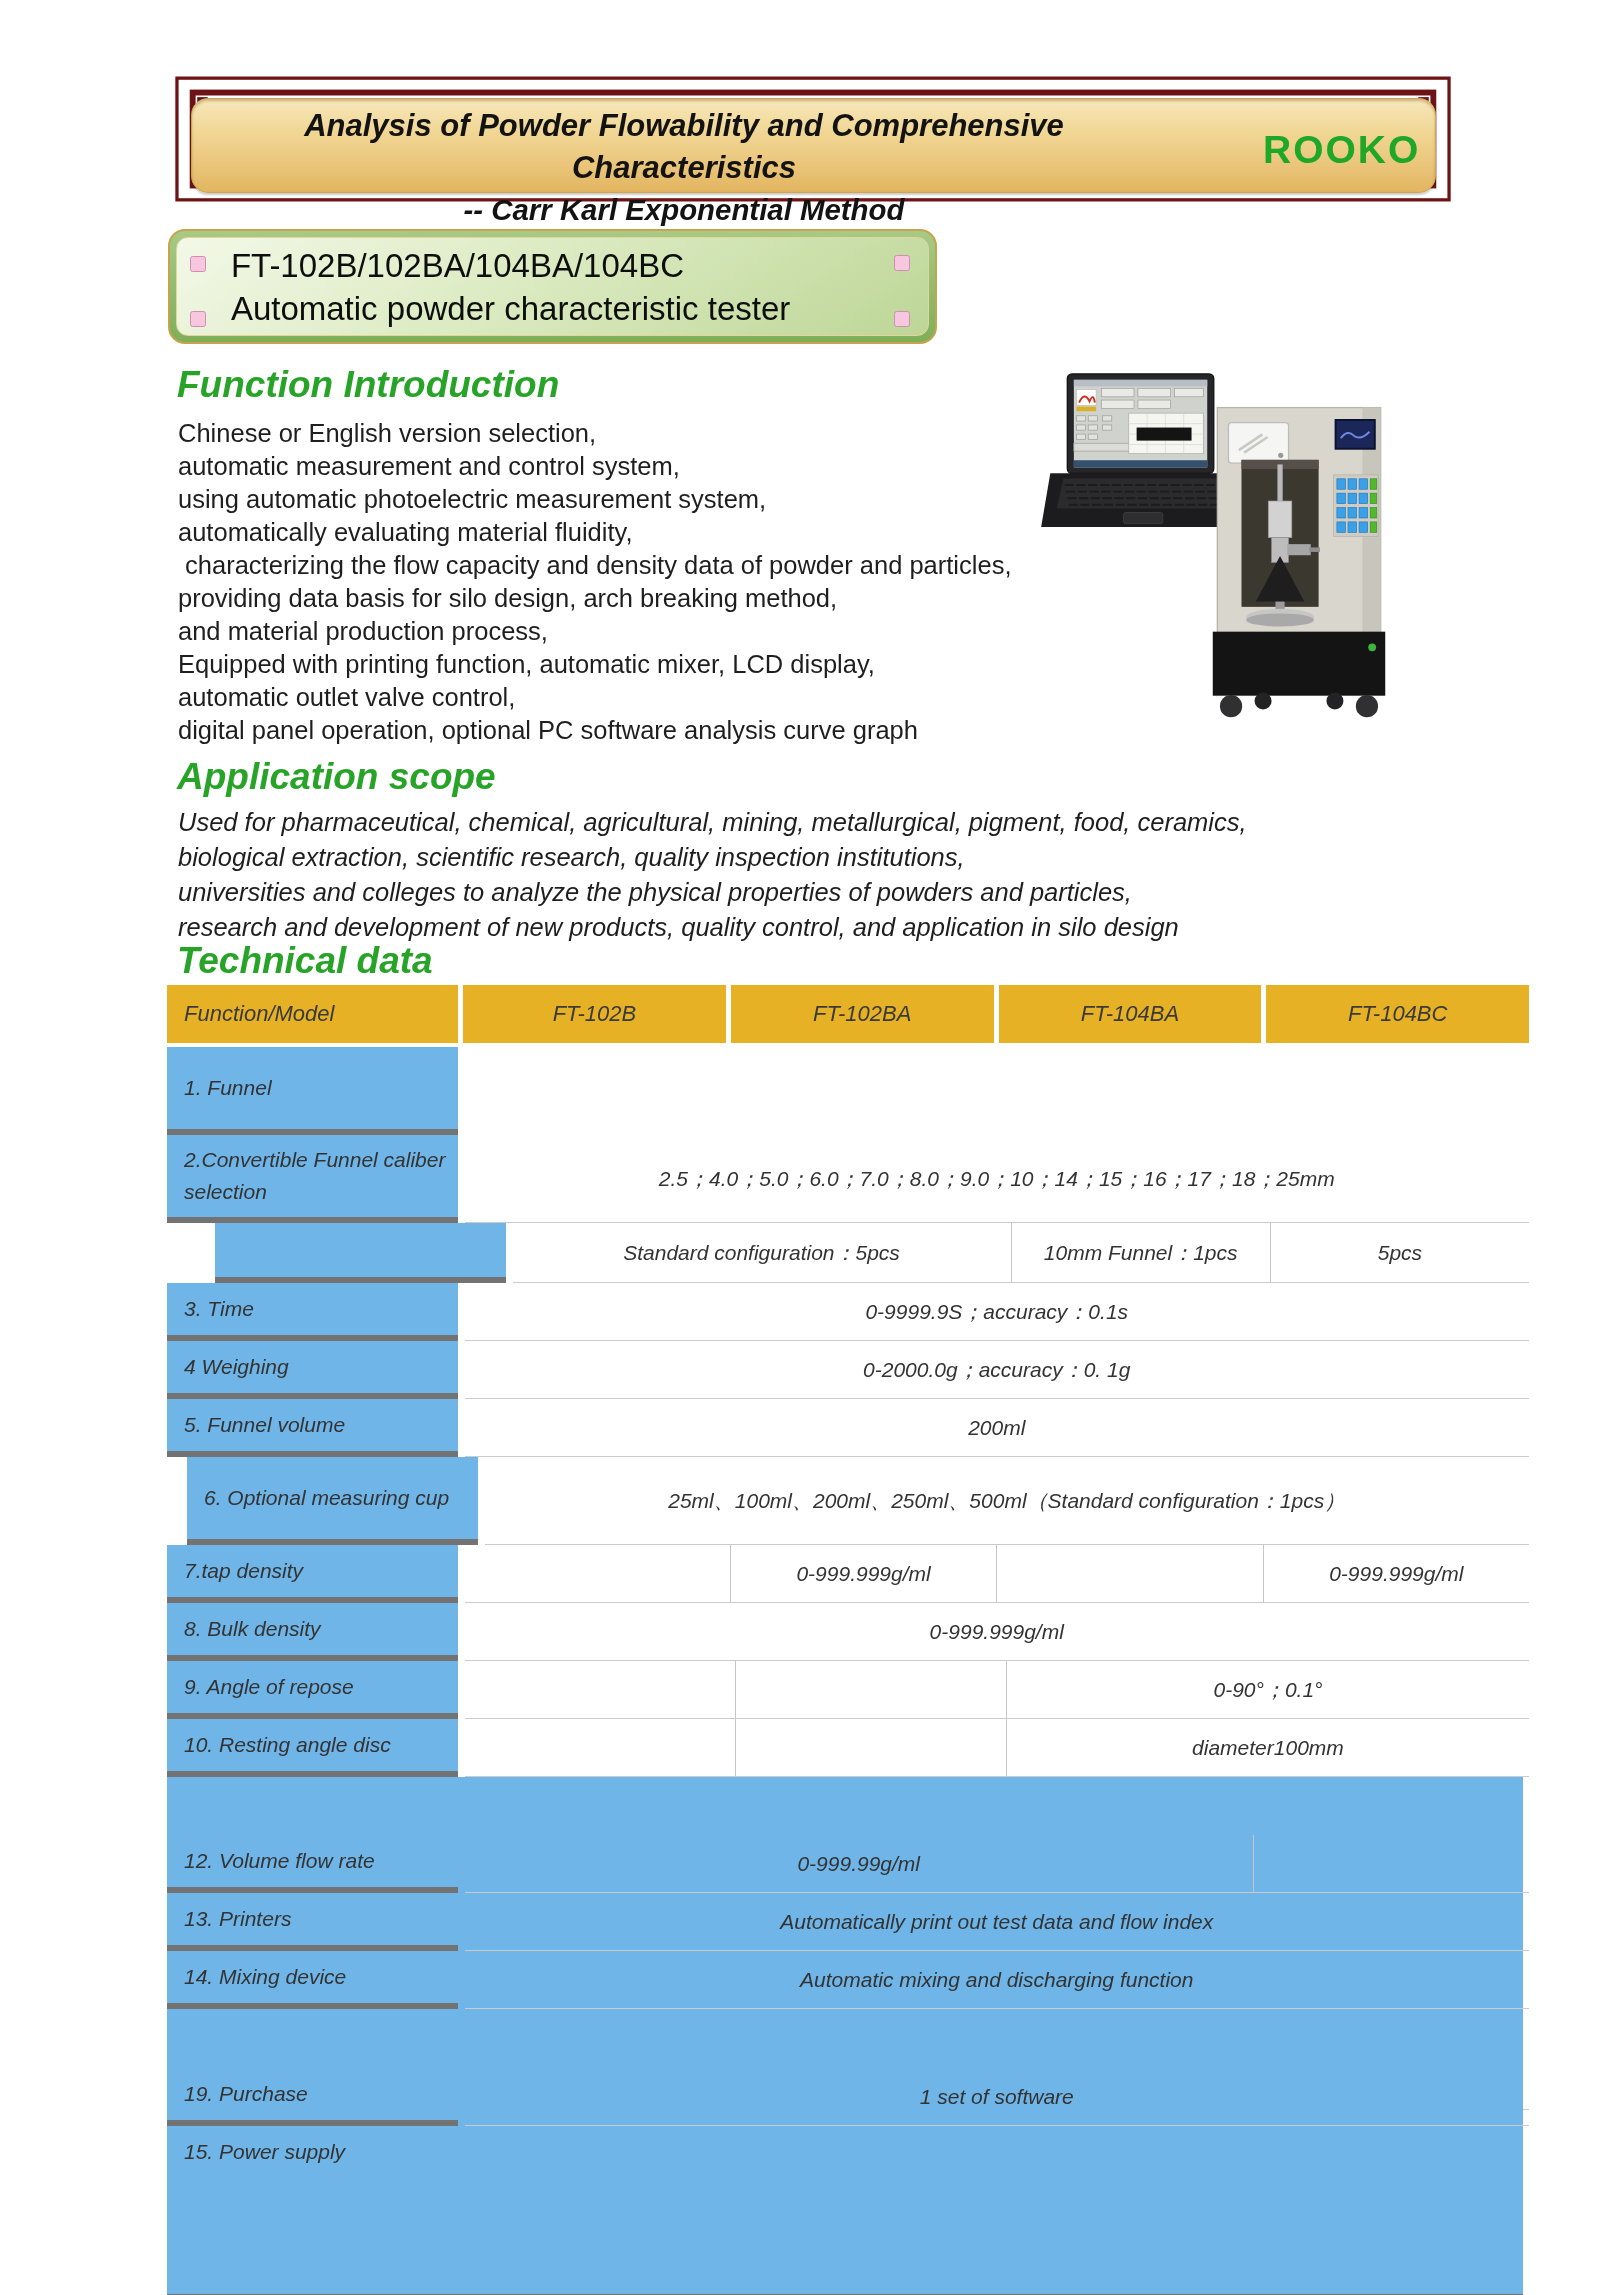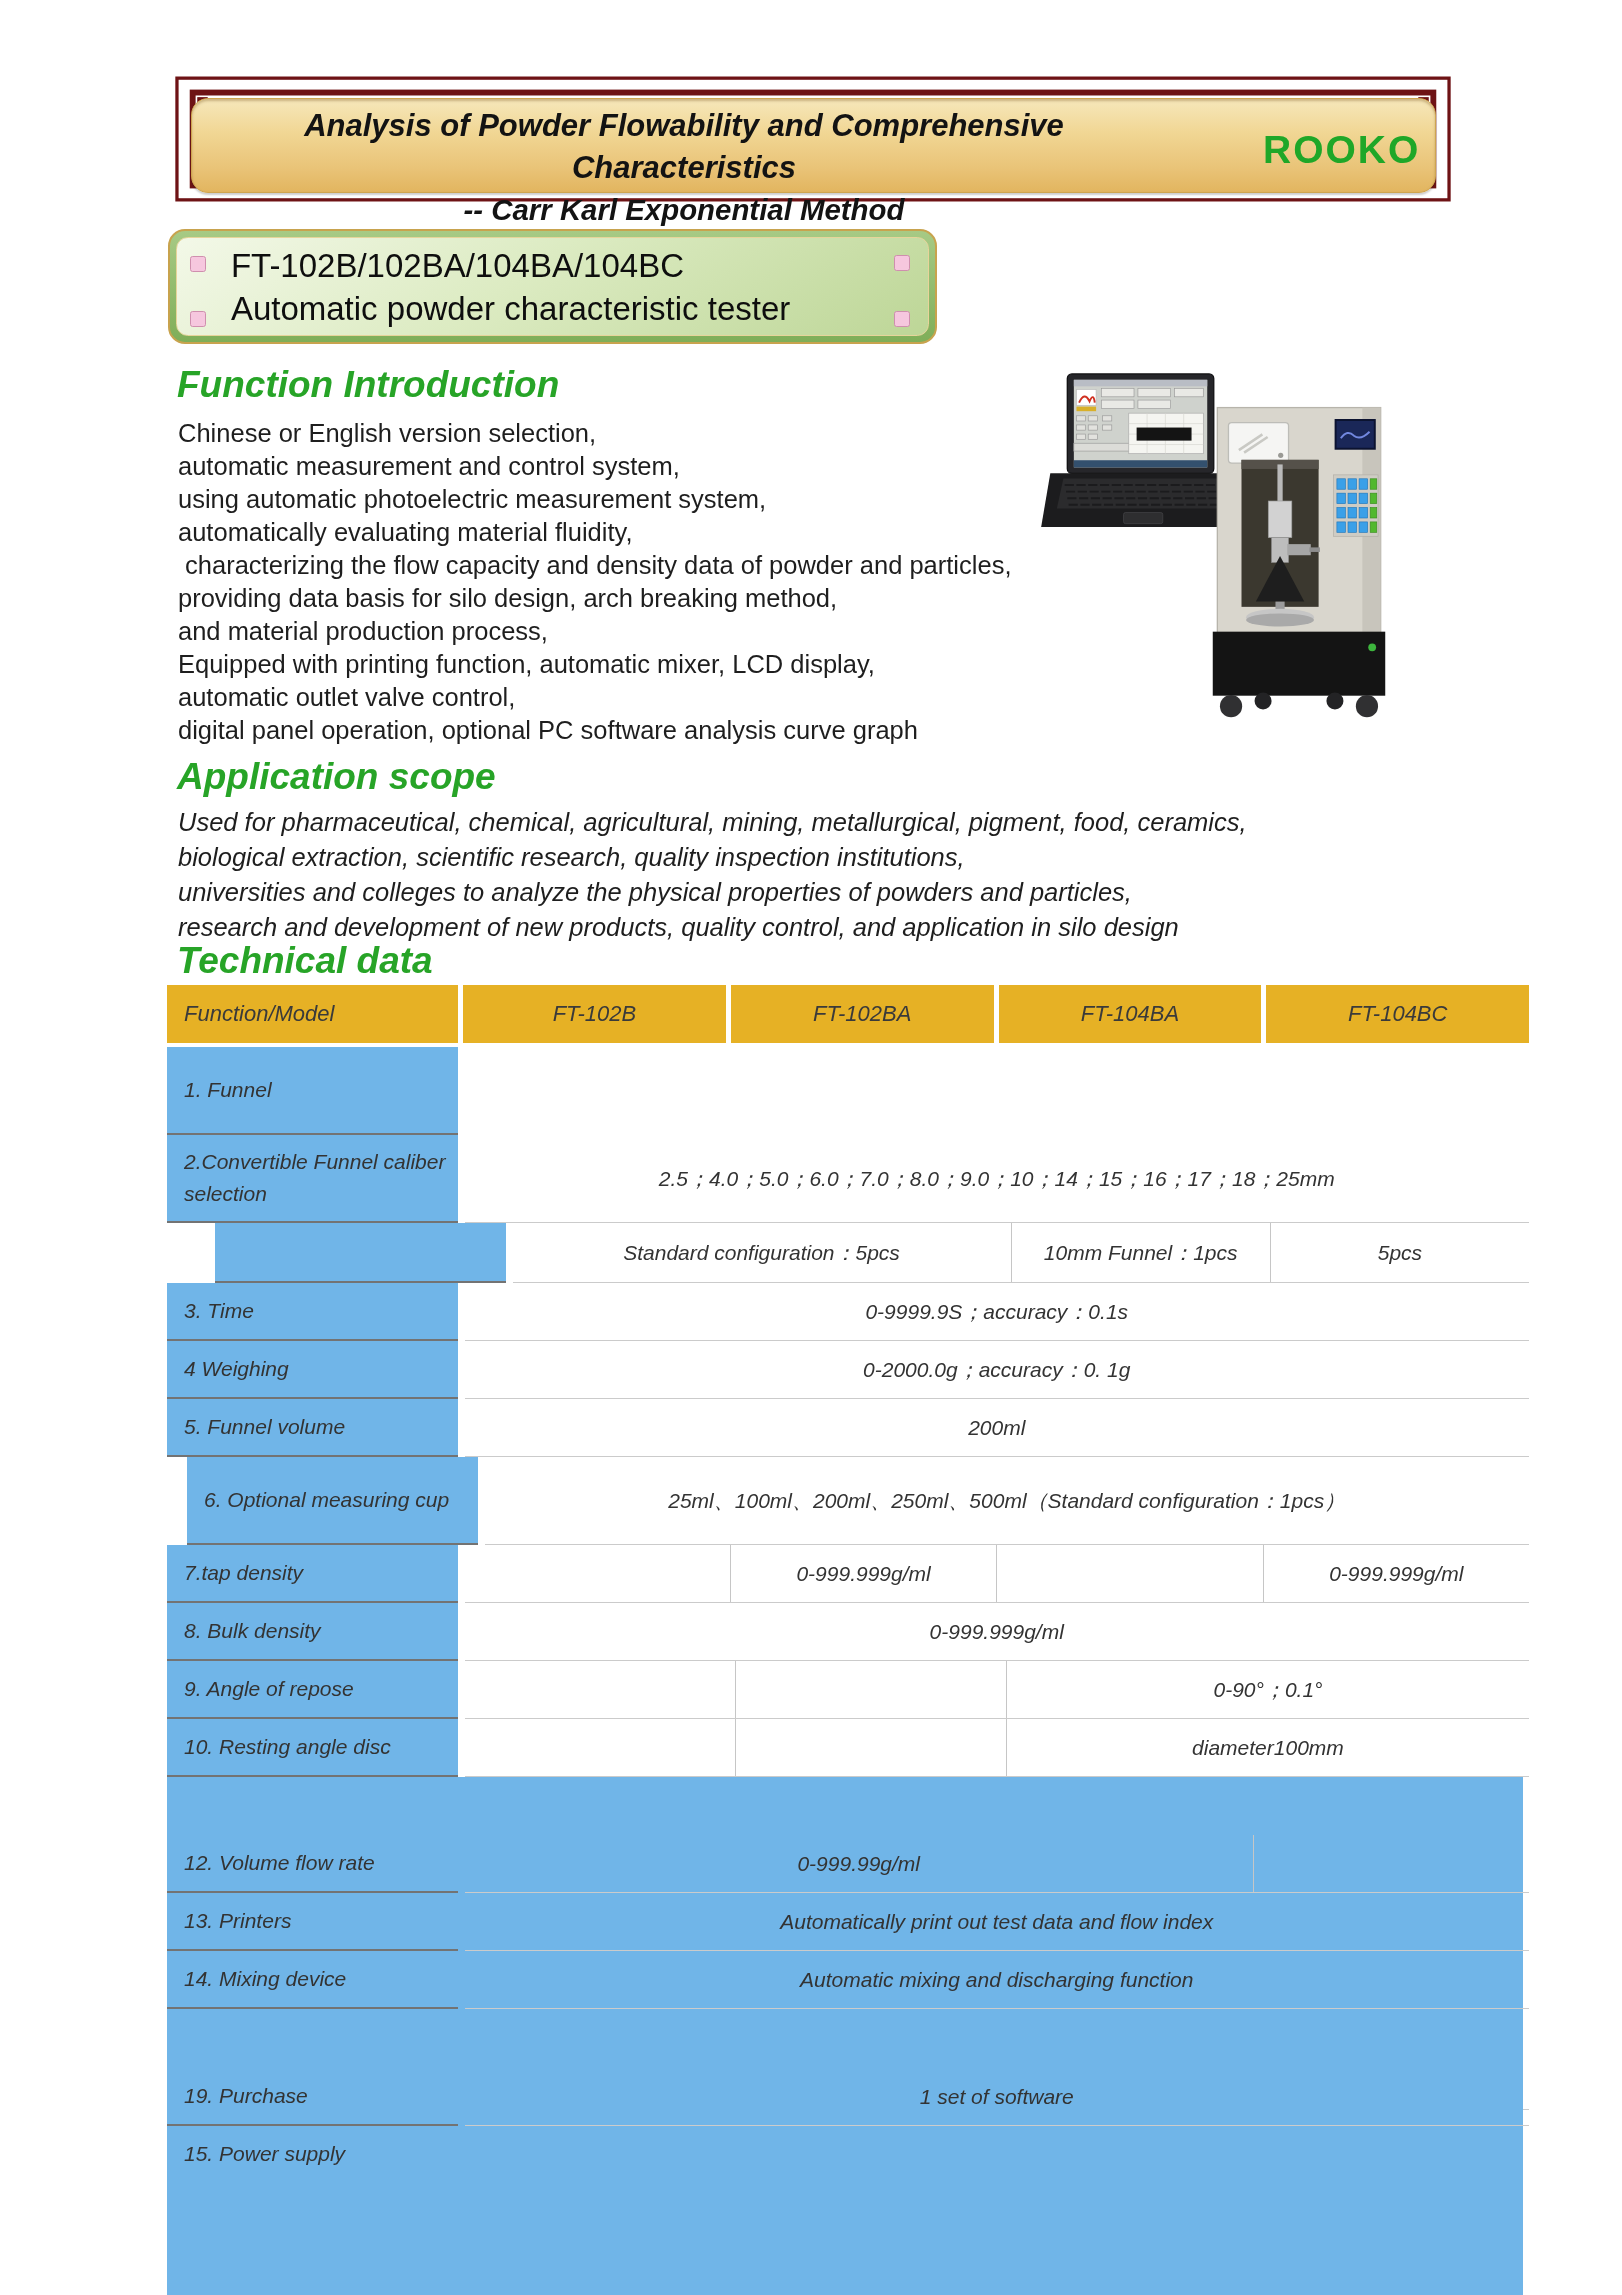--- a/index.html
+++ b/index.html
@@ -36,21 +36,21 @@
   .photo{position:absolute;}
 
   
   .spec{position:absolute;left:167px;top:985px;width:1362px;}
   .thead{display:flex;height:58px;gap:5.2px;margin-bottom:3.9px;}
   .th{flex:1 1 0;background:#e6b125;display:flex;align-items:center;justify-content:center;
       font-style:italic;font-size:22px;color:#3a3a3a;}
   .th-label{flex:0 0 291px;justify-content:flex-start;padding-left:17px;box-sizing:border-box;}
   .tr{display:flex;align-items:stretch;}
   .td-label{flex:0 0 291px;background:#70b5e8;color:#333;display:flex;align-items:center;
-            padding-left:17px;padding-right:9.2px;box-sizing:border-box;border-bottom:2px solid #737373;
+            padding-left:17px;padding-right:9.2px;box-sizing:border-box;border-bottom:6px solid #737373;
             font-style:italic;font-size:21px;line-height:1.5;margin-right:6.5px;}
   .tvals{flex:1 1 0;display:flex;border-bottom:1.3px solid #cbcbcb;}
   .td{display:flex;align-items:center;justify-content:center;text-align:center;
       font-style:italic;font-size:21px;color:#333;padding:3.9px 9.2px;box-sizing:border-box;line-height:1.6;}
   .td + .td{border-left:1.3px solid #c6c6c6;}
 </style>
 </head>
 <body>
 
 <div class="page">

